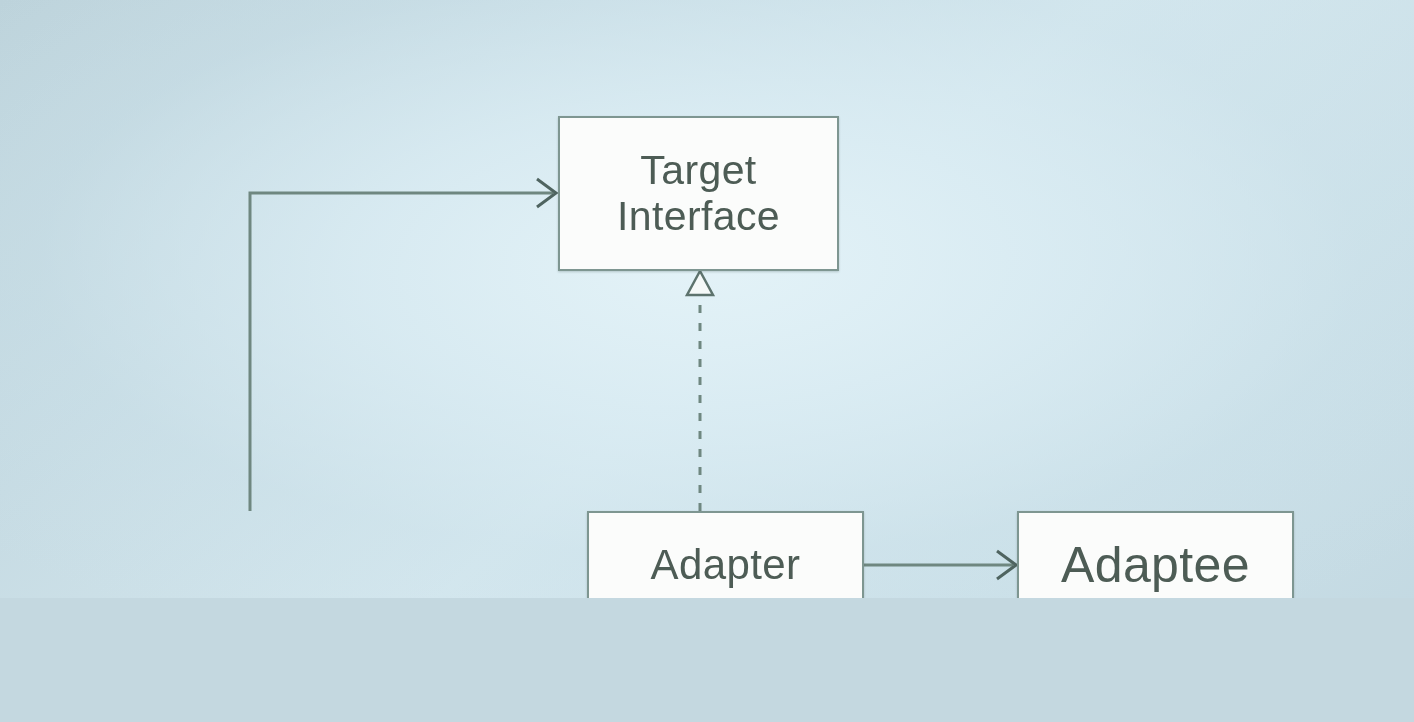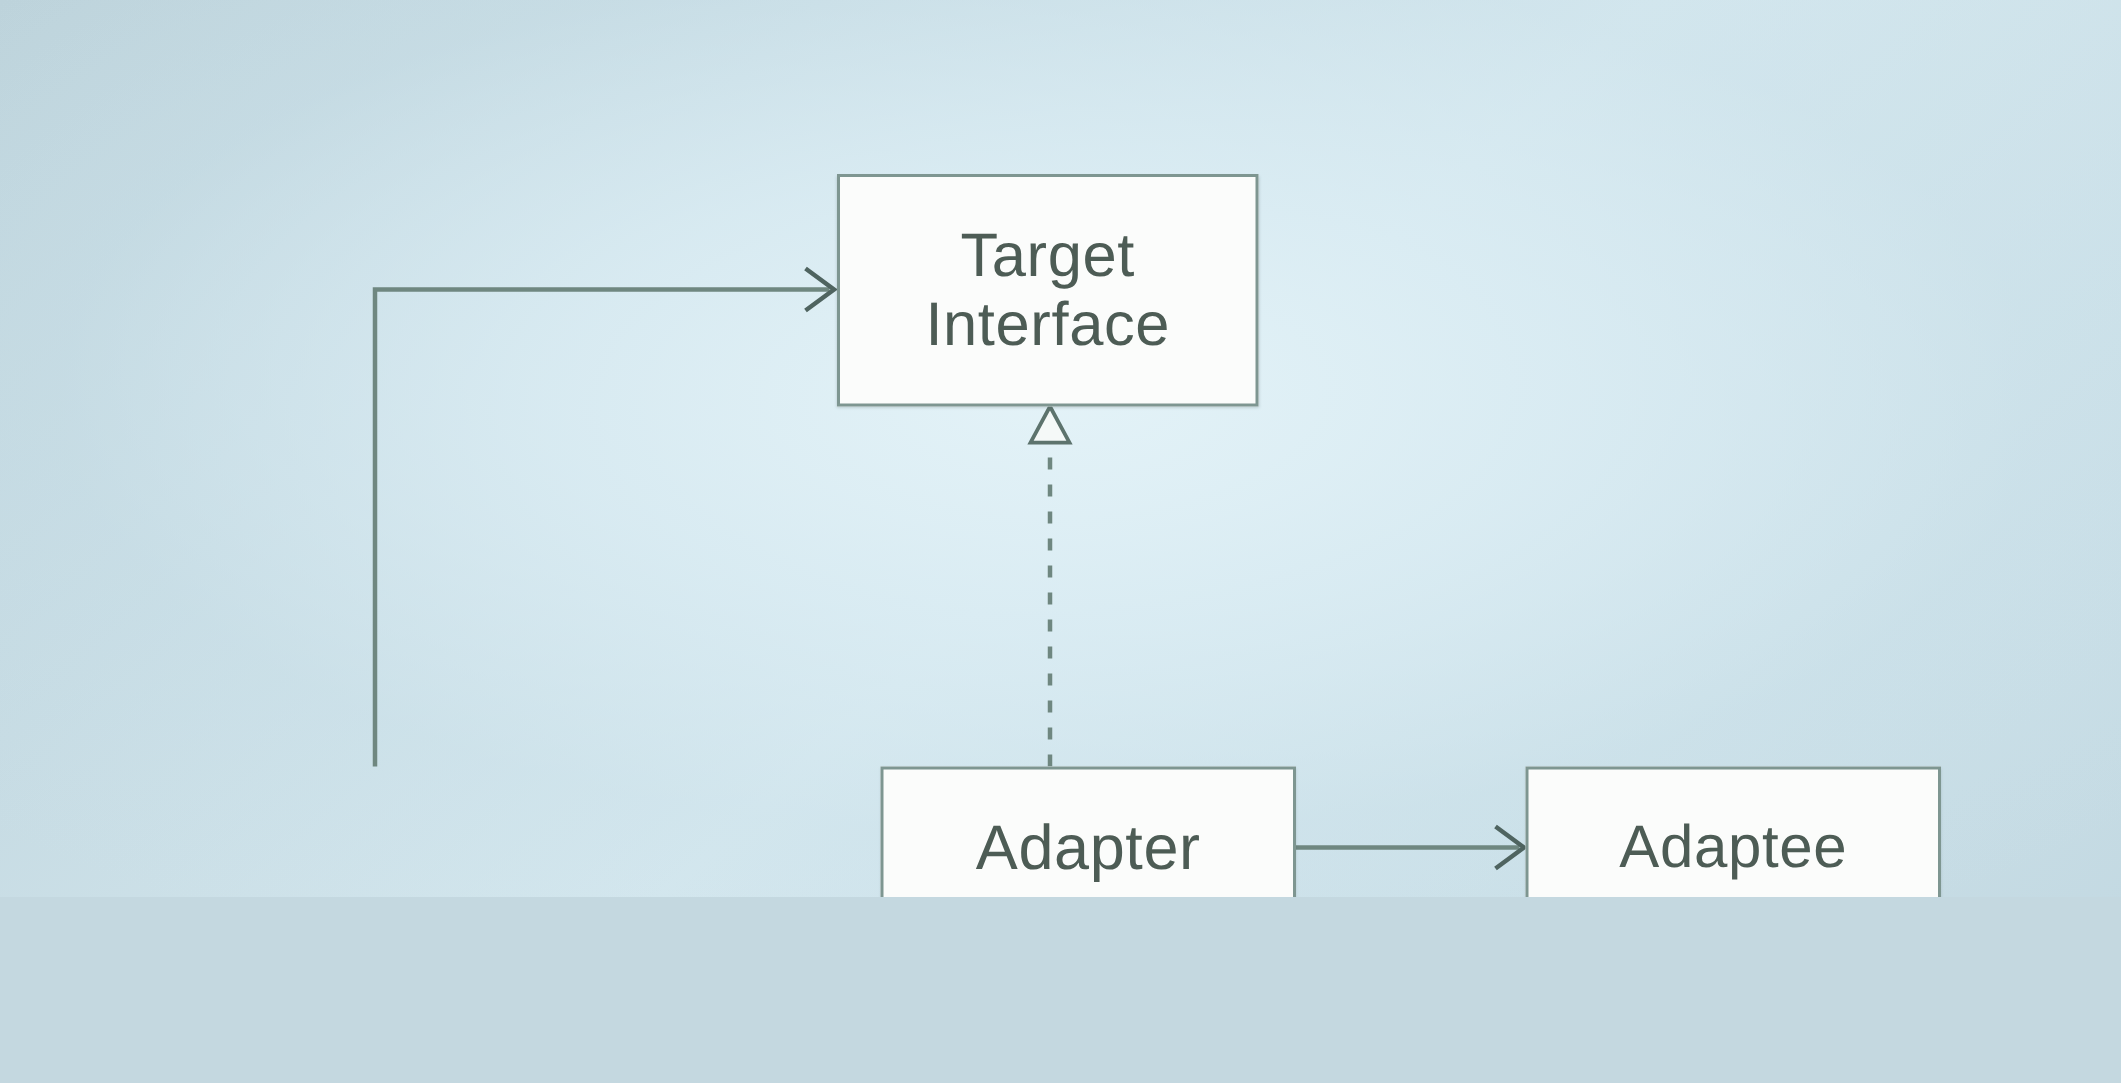--- a/index.html
+++ b/index.html
@@ -49,21 +49,21 @@
   #box-target        { left: 558px; top: 116px; width: 281px; height: 155px; }
   #box-target .box-label   { font-size: 41px; }
 
   #box-client        { left: 110px; top: 511px; width: 281px; height: 110px; }
   #box-client .box-label   { font-size: 42px; }
 
   #box-adapter       { left: 564px; top: 511px; width: 277px; height: 108px; margin-left: 23px; }
   #box-adapter .box-label  { font-size: 42px; }
 
   #box-adaptee       { left: 1017px; top: 511px; width: 277px; height: 108px; }
-  #box-adaptee .box-label  { font-size: 40px; }
+  #box-adaptee .box-label  { font-size: 50px; }
 
   
   #connectors {
     position: absolute;
     left: 0; top: 0;
     width: 1414px;
     height: 722px;
     pointer-events: none;
   }
   .edge-line {

